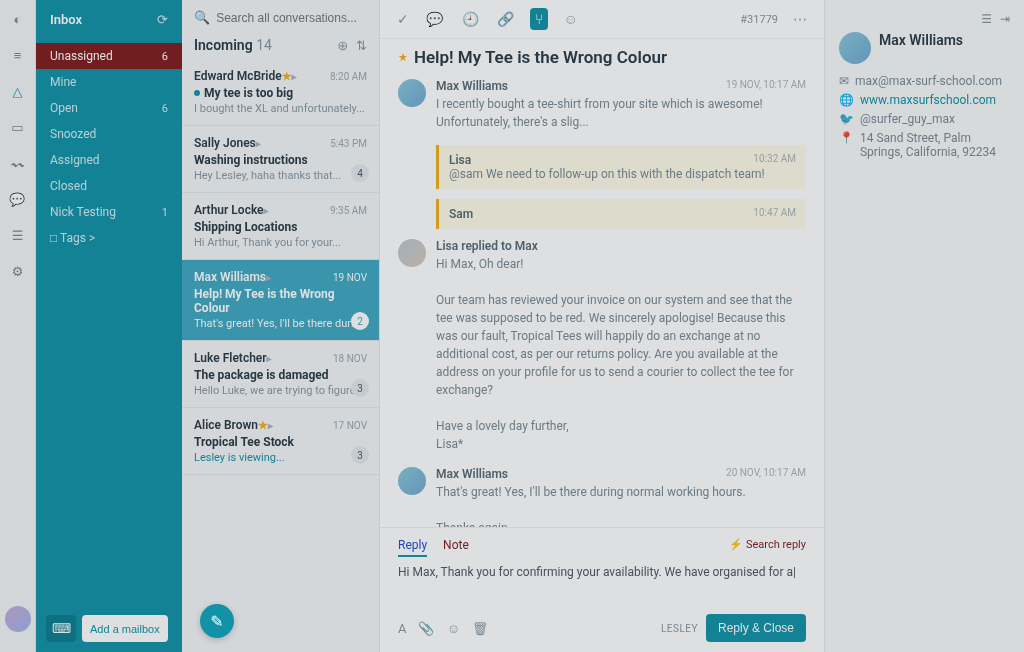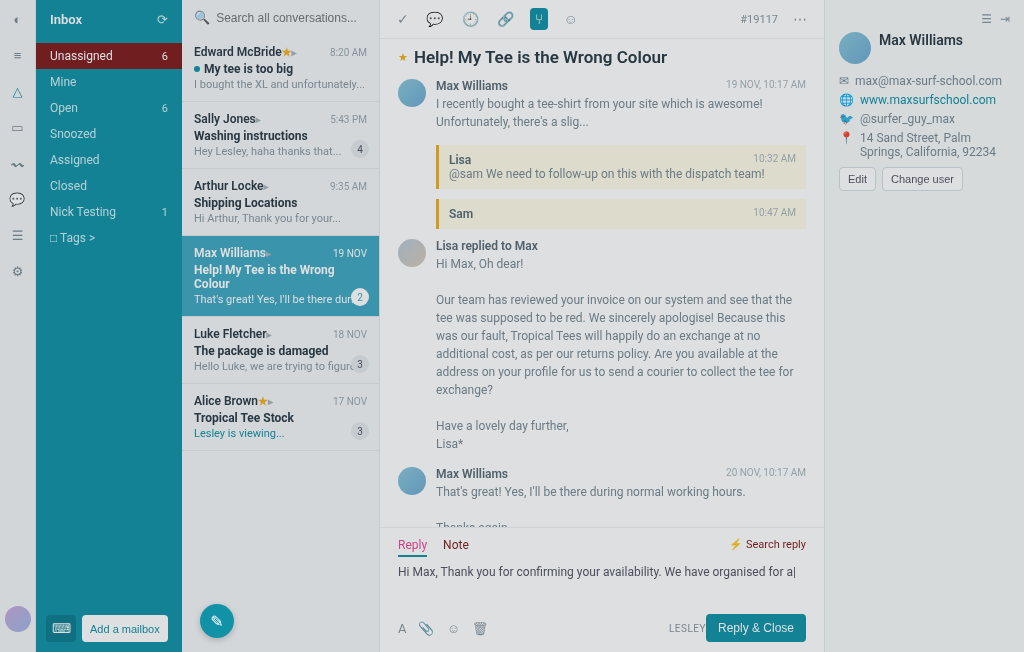--- a/index.html
+++ b/index.html
@@ -58,25 +58,25 @@
 .msg .head .nm{font-size:12px;font-weight:600;color:#5a6b77;}
 .msg .head .tm{font-size:10px;color:#aab5bd;}
 .msg .txt{font-size:12px;color:#7a8a95;line-height:1.5;}
 .note{border-left:3px solid #f2b01e;background:#fffbe8;padding:8px 10px;margin:0 0 10px 38px;}
 .note .nm{font-size:12px;font-weight:600;color:#5a6b77;}
 .note .txt{font-size:12px;color:#7a8a95;}
 .note .tm{float:right;font-size:10px;color:#aab5bd;}
 .compose{border-top:1px solid #eef1f3;padding:10px 18px;}
 .ctabs{display:flex;gap:16px;margin-bottom:8px;font-size:12px;}
 .ctabs span{cursor:pointer;color:#7f1d1d;}
-.ctabs span.active{color:#ec4899;border-bottom:2px solid #1292a7;padding-bottom:3px;}
+.ctabs span.active{color:#1d4ed8;border-bottom:2px solid #1292a7;padding-bottom:3px;}
 .ctabs .insert{margin-left:auto;color:#8a97a1;font-size:11px;}
 .compose textarea{width:100%;border:none;resize:none;font-size:12px;color:#556;outline:none;height:40px;font-family:inherit;}
 .cactions{display:flex;align-items:center;gap:12px;color:#8a97a1;margin-top:6px;}
-.cactions .r{margin-left:auto;display:flex;align-items:center;}
+.cactions .r{margin-left:auto;display:flex;align-items:center;gap:8px;}
 .cactions .who{font-size:10px;letter-spacing:.5px;color:#8a97a1;}
 .cactions .send{background:#1292a7;color:#fff;border:none;border-radius:4px;padding:7px 12px;font-size:12px;cursor:pointer;}
 .rightcol{width:200px;background:#f7f9fa;border-left:1px solid #e3e8ec;padding:12px 14px;font-size:12px;overflow:hidden;}
 .rightcol .topicons{display:flex;justify-content:flex-end;gap:8px;color:#8a97a1;margin-bottom:6px;}
 .rightcol .user{display:flex;align-items:flex-start;gap:8px;margin-bottom:10px;}
 .rightcol .user .av{width:32px;height:32px;border-radius:50%;background:linear-gradient(135deg,#8ac7d9,#6faad2);}
 .rightcol .user .nm{font-size:14px;font-weight:600;}
 .rightcol .info{list-style:none;color:#7a8a95;}
 .rightcol .info li{display:flex;gap:6px;margin-bottom:5px;align-items:flex-start;}
 .rightcol .info .lnk{color:#1292a7;}
@@ -145,20 +145,27 @@
       <button class="iconbtn">⌨</button>
       <button class="btn">Add a mailbox</button>
     </div>
   </div>
 
   <div class="convlist">
     <div class="search">
       <span>🔍</span>
       <input placeholder="Search all conversations..." style="">
     </div>
+    <div class="heading">
+      <h2><span>Incoming</span> <span style="font-weight:400;color:#8a97a1">14</span></h2>
+      <div class="tools">
+        <span>⊕</span>
+        <span>⇅</span>
+      </div>
+    </div>
     <div id="convs">
         <div class="conv">
           <div class="row1">
             <span class="name">Edward McBride <span class="star">★</span> <span style="color:#aab5bd;font-size:10px">▸</span></span>
             <span class="time">8:20 AM</span>
           </div>
           <div class="subj">
             <span class="dot"></span> 
             <b>My tee is too big</b>
           </div>
@@ -223,21 +230,21 @@
 
   <div class="main">
     <div class="toolbar">
       <span class="tb">✓</span>
       <span class="tb">💬</span>
       <span class="tb">🕘</span>
       <span class="tb">🔗</span>
       <span class="tb hl">⑂</span>
       <span class="tb">☺</span>
       <span class="spacer"></span>
-      <span class="ticket">#19117</span>
+      <span class="ticket">#31779</span>
       <span class="tb">⋯</span>
     </div>
     <div class="title">
       <span class="star">★</span>
       <h2>Help! My Tee is the Wrong Colour</h2>
     </div>
     <div class="thread" id="thread">
         <div class="msg">
           <div class="av blue"></div>
           <div class="body">
@@ -318,22 +325,18 @@
         </li>
       <li>
           <span>🐦</span>
           <span>@surfer_guy_max</span>
         </li>
       <li>
           <span>📍</span>
           <span>14 Sand Street, Palm Springs, California, 92234</span>
         </li>
     </ul>
-    <div class="btns">
-      <button>Edit</button>
-      <button>Change user</button>
-    </div>
   </div>
 </div>
 
 <div class="dim"></div>
 
 <div class="fab dim-exclude">✎</div>
 
 </body></html>

